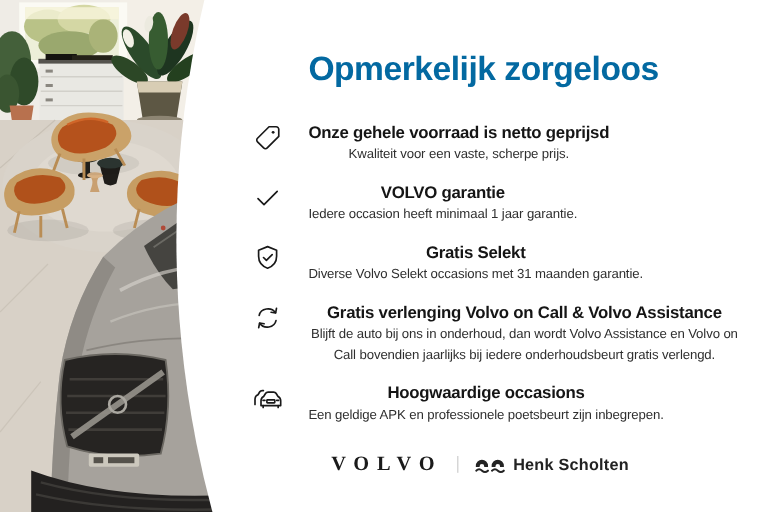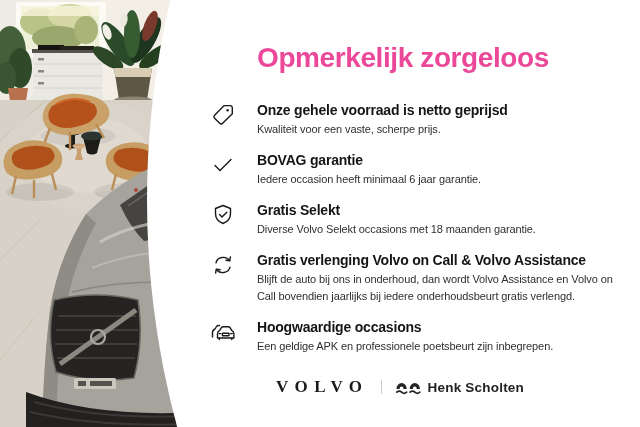--- a/index.html
+++ b/index.html
@@ -10,25 +10,25 @@
   
   .photo{position:absolute;left:0;top:0;width:200px;height:427px;}
   
   .white-curve{
     position:absolute;left:147px;top:-670px;width:1740px;height:1740px;
     border-radius:50%;background:#ffffff;
   }
   
   .content{position:absolute;left:200px;top:0;width:440px;}
   .title{
-    margin:43px 0 0 57px;font-size:28px;font-weight:bold;color:#ec4899;
+    margin:43px 0 0 57px;font-size:28px;font-weight:bold;color:#0369a1;
     letter-spacing:-0.4px;line-height:1.1;
   }
   .features{margin-top:26px;}
-  .feature{display:flex;margin-bottom:12px;}
+  .feature{display:flex;margin-bottom:12px;text-align:center;}
   .feature-icon{width:46px;min-width:46px;display:flex;justify-content:center;padding-top:2px;}
   .feature-icon svg{width:26px;height:26px;}
   .feature-text{margin-left:11px;}
   .feature-title{
     font-size:14px;font-weight:bold;color:#151515;line-height:20px;letter-spacing:-0.2px;
   }
   .feature-desc{
     font-size:11px;color:#2f2f2f;line-height:17px;margin-top:1px;max-width:360px;
     letter-spacing:-0.1px;
   }
@@ -175,35 +175,35 @@
         </div>
       </div>
 
       <div class="feature">
         <div class="feature-icon">
           <svg viewBox="0 0 26 26">
             <path class="ic" d="M5,13.5 l5,5 L21,7.5"></path>
           </svg>
         </div>
         <div class="feature-text">
-          <div class="feature-title">BOVAG garantie</div>
-          <div class="feature-desc">Iedere occasion heeft minimaal 6 jaar garantie.</div>
+          <div class="feature-title">VOLVO garantie</div>
+          <div class="feature-desc">Iedere occasion heeft minimaal 1 jaar garantie.</div>
         </div>
       </div>
 
       <div class="feature">
         <div class="feature-icon">
           <svg viewBox="0 0 26 26">
             <path class="ic" d="M13,3.5 l7.5,3 v5 c0,5 -3.5,8.5 -7.5,10 c-4,-1.5 -7.5,-5 -7.5,-10 v-5 z"></path>
             <path class="ic" d="M9.6,12.6 l2.4,2.4 l4.8,-4.8"></path>
           </svg>
         </div>
         <div class="feature-text">
           <div class="feature-title">Gratis Selekt</div>
-          <div class="feature-desc">Diverse Volvo Selekt occasions met 18 maanden garantie.</div>
+          <div class="feature-desc">Diverse Volvo Selekt occasions met 31 maanden garantie.</div>
         </div>
       </div>
 
       <div class="feature">
         <div class="feature-icon">
           <svg viewBox="0 0 26 26">
             <path class="ic" d="M6,10.8 A7.4,6.6 0 0 1 19.6,8.6"></path>
             <path class="ic" d="M20.4,5 L19.7,8.8 L15.9,8.2"></path>
             <path class="ic" d="M20,15.2 A7.4,6.6 0 0 1 6.4,17.4"></path>
             <path class="ic" d="M5.6,21 L6.3,17.2 L10.1,17.8"></path>

